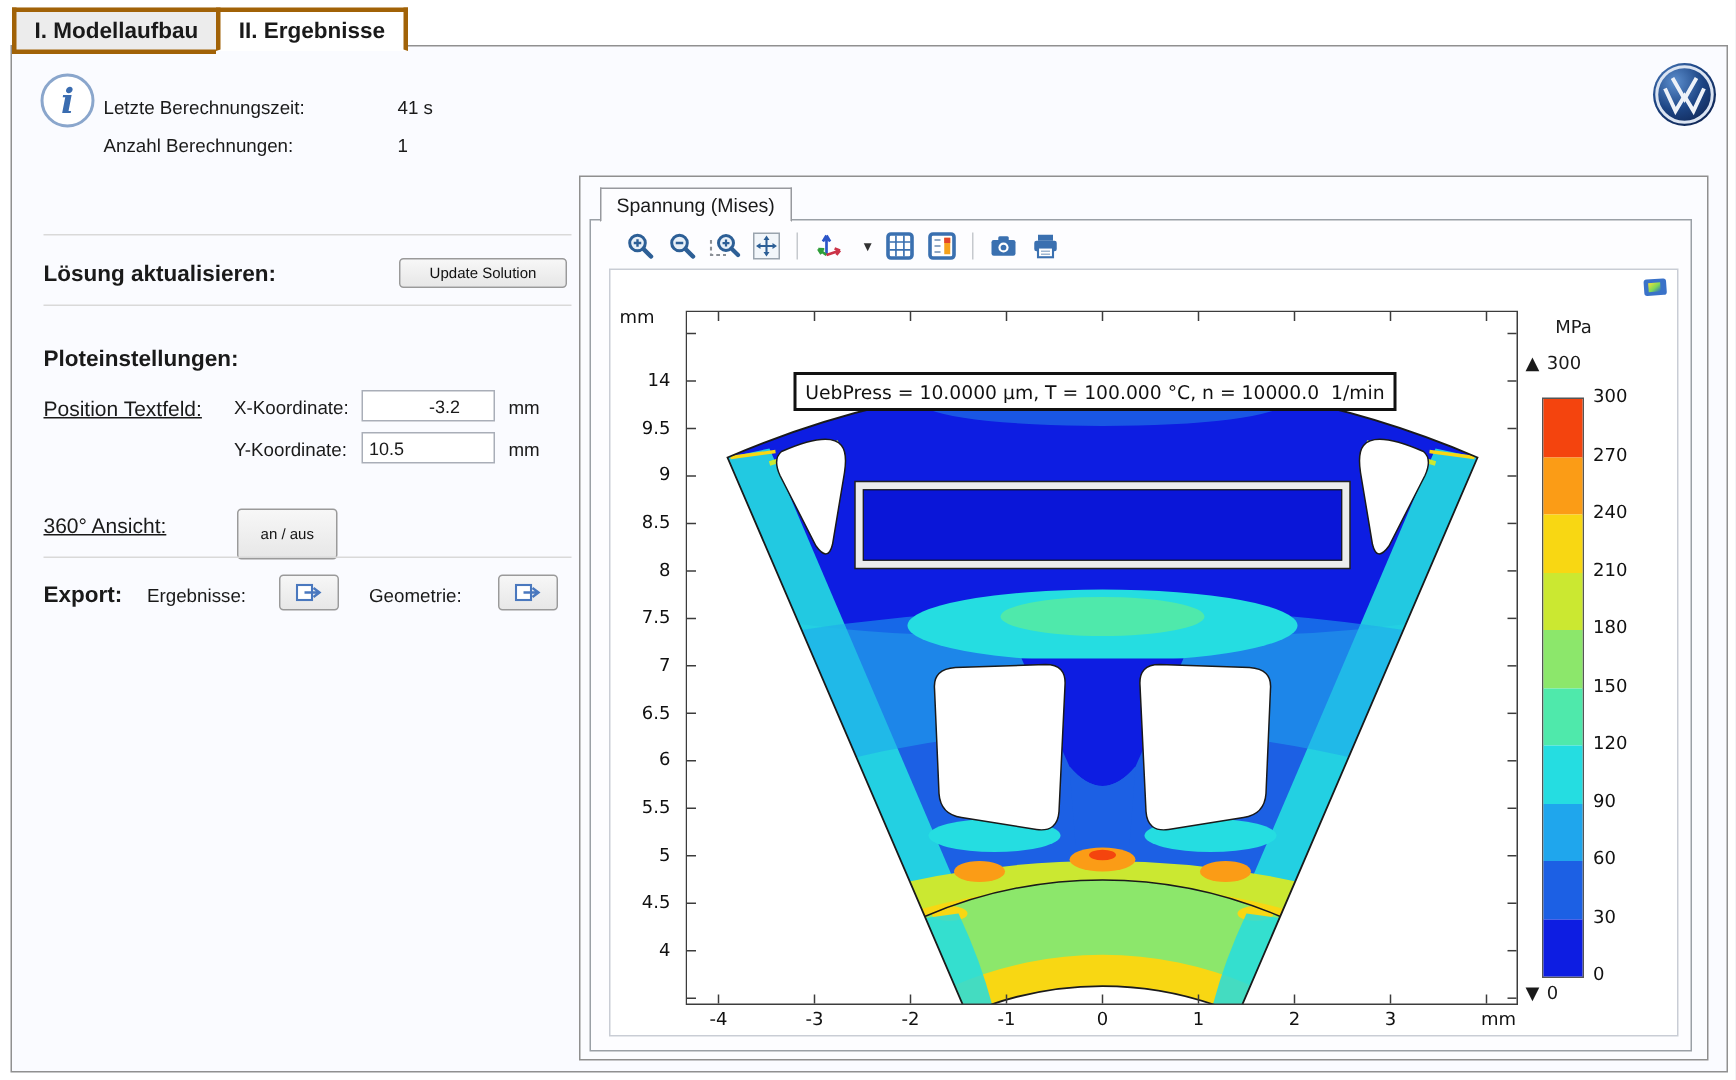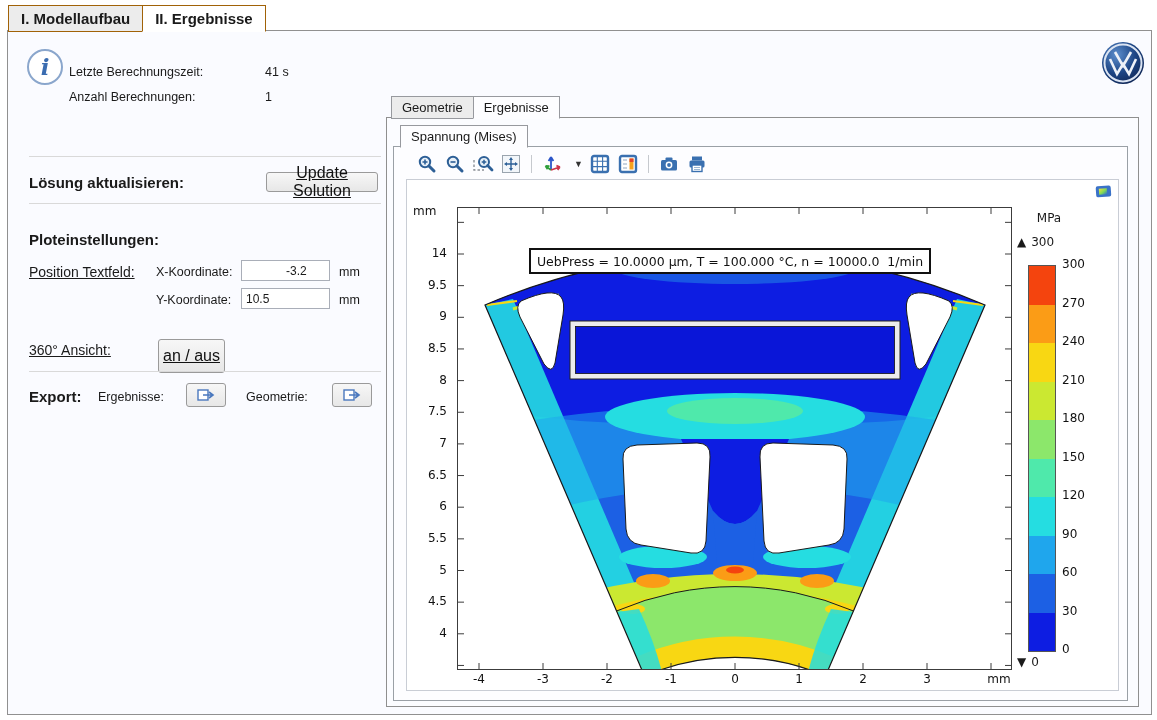--- a/index.html
+++ b/index.html
@@ -2,37 +2,37 @@
 <html><head>
 <meta charset="utf-8">
 <style>
   html,body{margin:0;padding:0;background:#e9ecf2;}
   .app{position:relative;width:1157px;height:720px;background:#ffffff;
        font-family:"Liberation Sans",sans-serif;color:#1a1a1a;overflow:hidden;}
 
   
   .top-tabs{position:absolute;left:8px;top:5px;display:flex;z-index:5;}
   .top-tab{height:25px;line-height:25px;padding:0 12px;font-size:15px;font-weight:bold;
-           border:1px solid #a16207;background:#ececec;cursor:default;}
+           border:3px solid #a16207;background:#ececec;cursor:default;}
   .top-tab.inactive{border-right:none;}
   .top-tab.active{background:#ffffff;border-bottom:1px solid #ffffff;position:relative;z-index:6;}
 
   
   .page{position:absolute;left:7px;top:30px;width:1143px;height:683px;
         border:1px solid #909090;background:#fafbff;}
 
   
   .lbl{position:absolute;font-size:12.5px;white-space:nowrap;}
   .hdr{position:absolute;font-size:15px;font-weight:bold;white-space:nowrap;}
   .ulbl{position:absolute;font-size:14px;text-decoration:underline;white-space:nowrap;}
   .divider{position:absolute;left:21px;width:352px;height:1px;background:#d9d9d9;}
 
-  .btn{position:absolute;font-size:16px;color:#111;text-align:center;
+  .btn{position:absolute;font-size:10px;color:#111;text-align:center;
        background:linear-gradient(#f7f7f7,#e7e7e7);border:1px solid #9a9a9a;border-radius:3px;
-       display:flex;align-items:center;justify-content:center;cursor:pointer;box-sizing:border-box;text-decoration:underline;}
+       display:flex;align-items:center;justify-content:center;cursor:pointer;box-sizing:border-box;}
   .input{position:absolute;box-sizing:border-box;background:#fff;border:1px solid #a9aeb8;
          font-size:12px;padding:0 4px;display:flex;align-items:center;}
 
   
   .vtabs{position:absolute;display:flex;z-index:4;}
   .vtab{height:21px;line-height:21px;padding:0 10px;font-size:13px;border:1px solid #97999e;
         background:#ececec;cursor:default;}
   .vtab.active{background:#fdfdff;border-bottom:1px solid #fdfdff;z-index:5;}
   .vtab + .vtab{margin-left:-1px;}
   .outer-panel{position:absolute;left:378px;top:86px;width:751px;height:588px;
@@ -138,24 +138,20 @@
             <stop offset="55%" stop-color="#1d4584"></stop>
           <stop offset="100%" stop-color="#0e2350"></stop>
         </radialGradient>
       </defs>
       <circle cx="22" cy="22" r="21" fill="url(#vwg)"></circle>
       <circle cx="22" cy="22" r="18.5" fill="none" stroke="#dbe4f2" stroke-width="2"></circle>
       <path d="M14,11 L22,25 L30,11" fill="none" stroke="#eef2f8" stroke-width="2.6"></path>
       <path d="M9,18 L16,33 L22,23 L28,33 L35,18" fill="none" stroke="#eef2f8" stroke-width="2.6"></path>
     </svg>
 
-    <div class="vtabs" style="left:383px;top:65px;">
-      <div class="vtab">Geometrie</div>
-      <div class="vtab active">Ergebnisse</div>
-    </div>
     <div class="outer-panel"></div>
 
     <div class="vtabs" style="left:392px;top:94px;">
       <div class="vtab active">Spannung (Mises)</div>
     </div>
     <div class="inner-panel"></div>
 
     <div class="gtoolbar">
       <div class="tbtn">
         <svg width="20" height="20">

